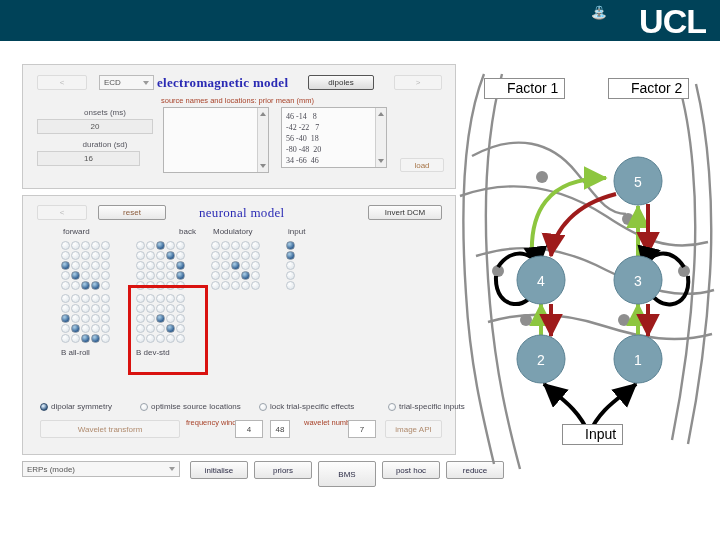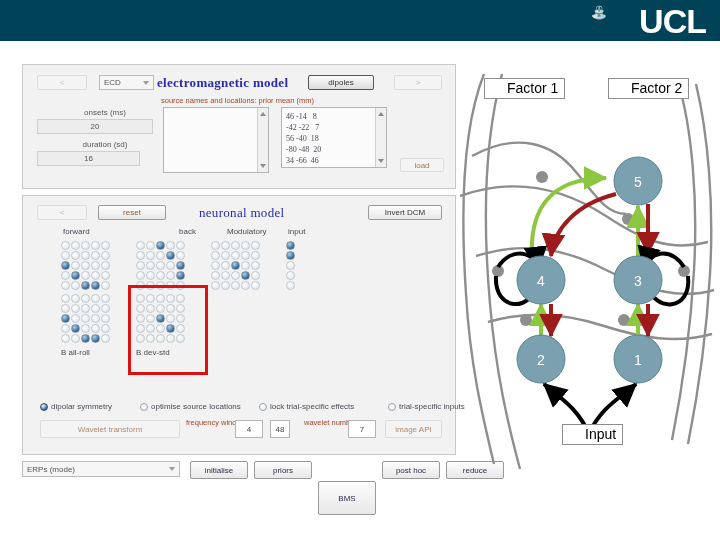--- a/index.html
+++ b/index.html
@@ -204,21 +204,21 @@
     <div class="btn ghost" style="left:14px;top:9px;width:50px;height:15px;">&lt;</div>
 
     <div class="btn" style="left:75px;top:9px;width:68px;height:15px;color:#8a5a3a;">reset</div>
 
     <div class="label title" style="left:176px;top:9px;">neuronal model</div>
 
     <div class="btn" style="left:345px;top:9px;width:74px;height:15px;color:#333;">Invert DCM</div>
 
     <div class="label hdr" style="left:40px;top:31px;">forward</div>
     <div class="label hdr" style="left:115px;top:31px;margin-left:41px;">back</div>
-    <div class="label hdr" style="left:204px;top:31px;">Modulatory</div>
+    <div class="label hdr" style="left:190px;top:31px;">Modulatory</div>
     <div class="label hdr" style="left:265px;top:31px;">input</div>
 
     <div class="matrix" id="mx-fwd-a" style="left:38px;top:45px;">
         <div class="mrow">
           <div class="cell"></div>
           <div class="cell"></div>
           <div class="cell"></div>
           <div class="cell"></div>
           <div class="cell"></div>
         </div>
@@ -455,21 +455,21 @@
     <div class="btn ghost" style="left:362px;top:224px;width:57px;height:18px;color:#b08b6e;">image API</div>
   </div>
 
   <div class="panel" id="panel-bottom">
     <div class="dropdown" style="left:0;top:0;width:158px;height:16px;">
       <span>ERPs (mode)</span>
       <span class="caret"></span>
     </div>
     <div class="btn" style="left:168px;top:0;width:58px;height:18px;color:#2b2b45;">initialise</div>
     <div class="btn" style="left:232px;top:0;width:58px;height:18px;color:#2b2b45;">priors</div>
-    <div class="btn" style="left:296px;top:0;width:58px;height:34px;color:#2b2b45;margin-top:20px;">BMS</div>
+    <div class="btn" style="left:296px;top:0;width:58px;height:26px;color:#2b2b45;">BMS</div>
     <div class="btn" style="left:360px;top:0;width:58px;height:18px;color:#2b2b45;">post hoc</div>
     <div class="btn" style="left:424px;top:0;width:58px;height:18px;color:#2b2b45;">reduce</div>
   </div>
 </div>
 
 <div id="diagram">
   <svg width="264" height="420" viewBox="0 0 264 420">
     <defs>
       <marker id="ag" markerWidth="7" markerHeight="7" refX="5.6" refY="3" orient="auto">
         <path d="M0,0 L6,3 L0,6 z" fill="#8dc63f"></path>

